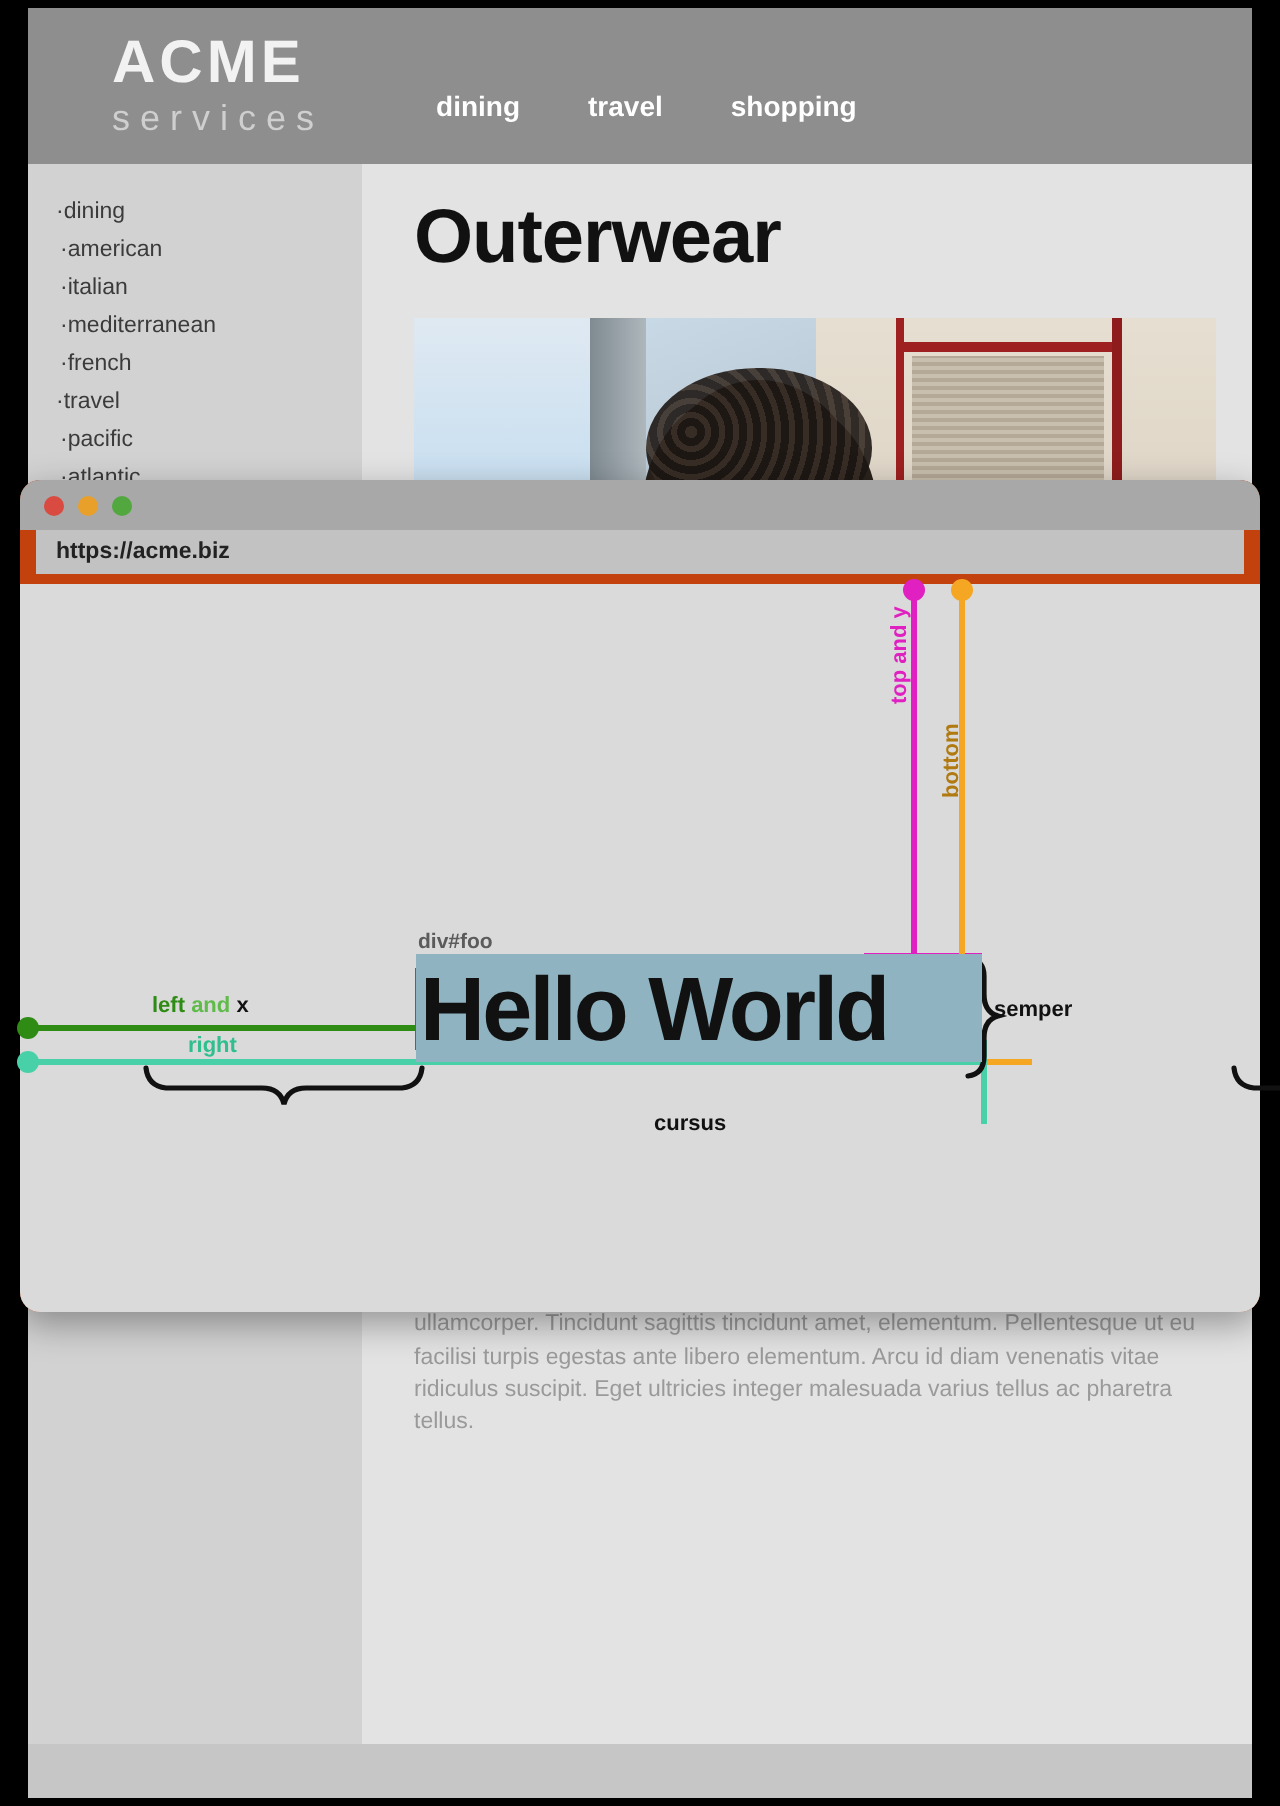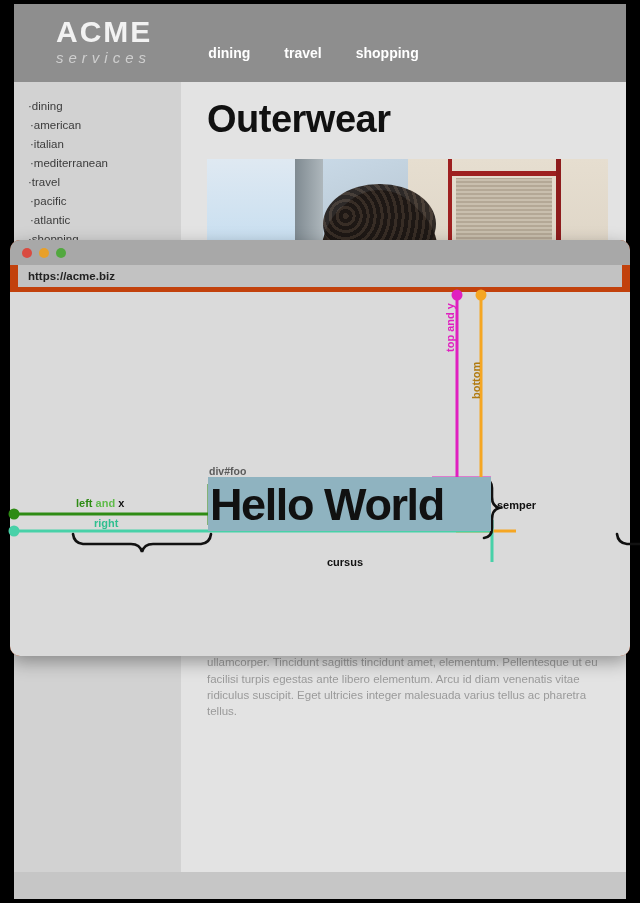--- a/index.html
+++ b/index.html
@@ -21,21 +21,21 @@
   .site-header {
     position: relative; height: 78px; background: #8e8e8e;
     display: flex; align-items: flex-start;
   }
   .brand { padding: 12px 0 0 42px; }
   .brand .brand-main {
     font-size: 30px; font-weight: 700; letter-spacing: 2px; color: #f2f2f2;
     line-height: 1.05;
   }
   .brand .brand-sub {
-    font-size: 15px; letter-spacing: 5px; color: #cfcfcf; margin-top: 1px; font-style: italic;
+    font-size: 18px; letter-spacing: 5px; color: #cfcfcf; margin-top: 1px;
   }
   .topnav {
     display: flex; gap: 34px; margin-left: 56px; margin-top: 41px;
   }
   .topnav a {
     color: #ffffff; font-size: 14px; font-weight: 700; text-decoration: none;
   }
 
   .body-row { display: flex; height: 790px; }
   .sidebar {
@@ -163,20 +163,21 @@
       </nav>
     </div>
 
     <div class="body-row">
       <aside class="sidebar">
         <ul>
           <li class="lvl1">dining</li>
           <li class="lvl2">american</li>
           <li class="lvl2">italian</li>
           <li class="lvl2">mediterranean</li>
+          <li class="lvl2">french</li>
           <li class="lvl1">travel</li>
           <li class="lvl2">pacific</li>
           <li class="lvl2">atlantic</li>
           <li class="lvl1">shopping</li>
           <li class="lvl2">shoes</li>
           <li class="lvl2">shirts</li>
           <li class="lvl2">pants</li>
           <li class="lvl2">accessories</li>
           <li class="lvl2">hats</li>
           <li class="lvl2">l'eau de parfum</li>

